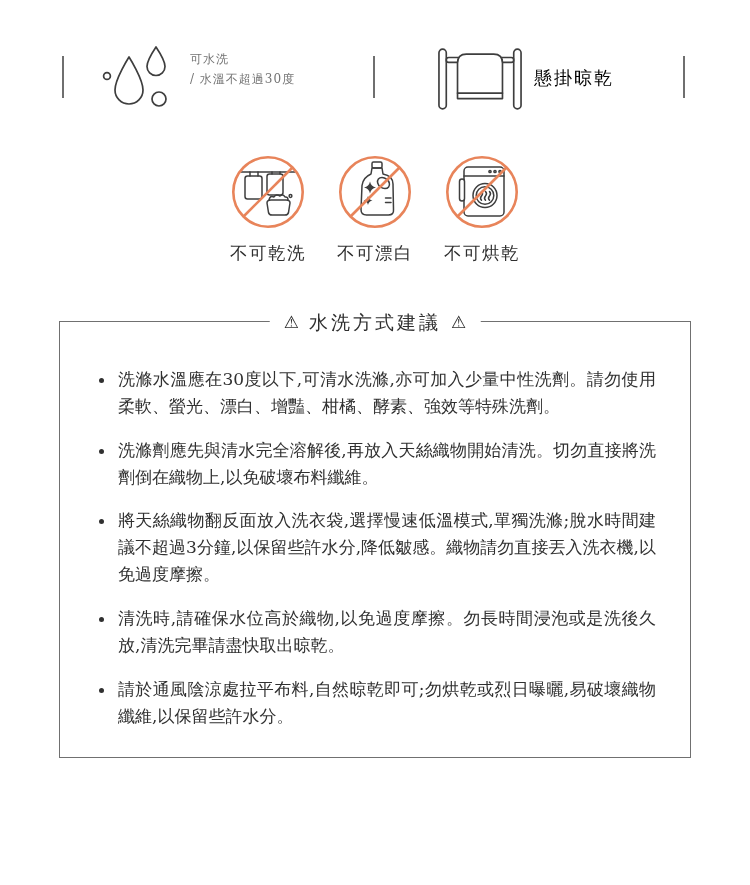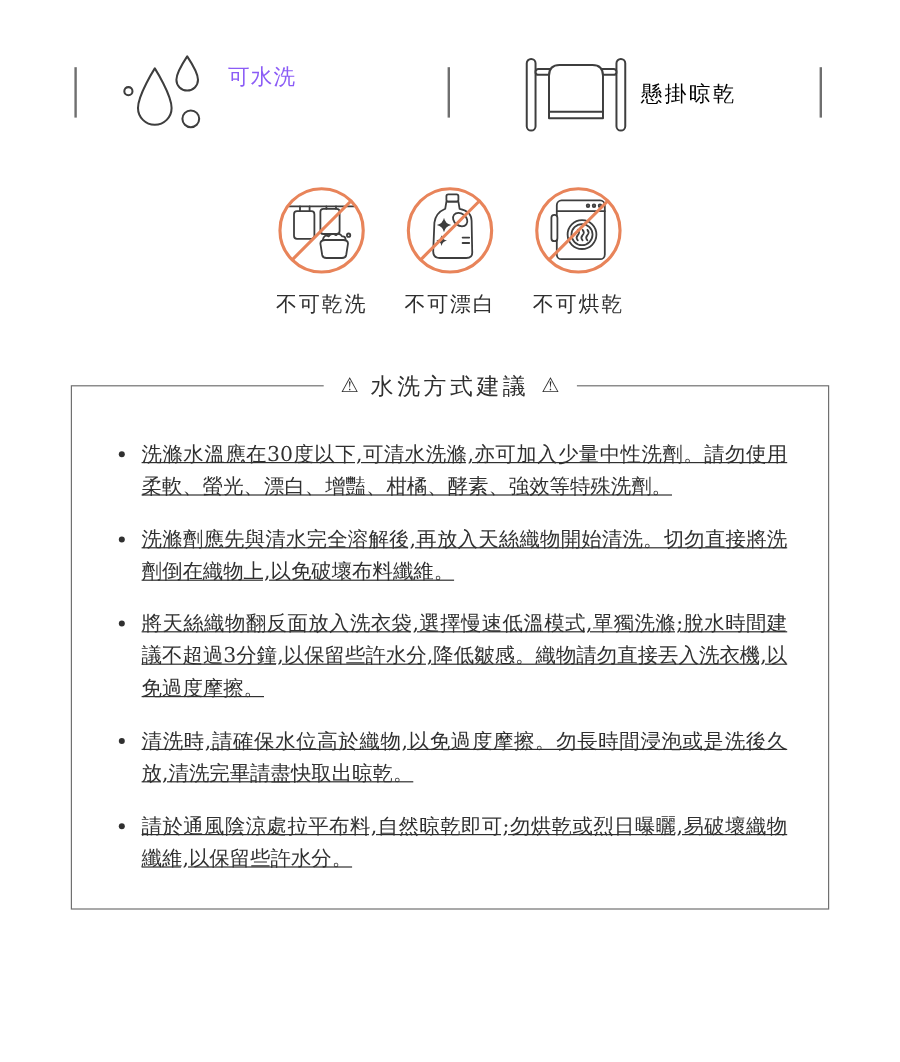--- a/index.html
+++ b/index.html
@@ -38,21 +38,21 @@
     position: absolute;
     width: 2px; height: 42px; top: 22px;
     background: #6f6f6f;
   }
   .vdiv.left { left: 62px; }
   .vdiv.mid { left: 373px; }
   .vdiv.right { left: 683px; }
   .water-icon { position: absolute; left: 100px; top: 10px; }
   .washable-text {
     position: absolute; left: 190px; top: 16px;
-    font-size: 18px; line-height: 1.65; letter-spacing: 1px; color: #8b5cf6;
+    font-size: 12px; line-height: 1.65; letter-spacing: 1px; color: #737373;
   }
   .towel-icon { position: absolute; left: 437px; top: 13px; }
   .hang-label {
     position: absolute; left: 534px; top: 32px;
     font-size: 18px; letter-spacing: 2px; color: #000000;
   }
 
   
   .prohibit-row {
     margin-top: 20px;
@@ -104,21 +104,21 @@
   .warn-glyph { font-size: 17px; letter-spacing: 0; color: #2f2f2f; }
   .advice-list {
     margin: 0;
     padding: 0 0 0 20px;
     list-style: disc outside;
     font-size: 17px;
     line-height: 1.58;
     color: #303030;
     text-align: justify;
   }
-  .advice-list li { margin: 0 0 17px 0; padding-left: 2px; text-decoration: underline; }
+  .advice-list li { margin: 0 0 17px 0; padding-left: 2px; }
   .advice-list li:last-child { margin-bottom: 0; }
 
   svg { display: block; }
 </style>
 </head>
 <body>
 
 <div class="page">
 
 
@@ -130,20 +130,21 @@
     <span class="water-icon">
       <svg width="72" height="66" viewBox="0 0 72 66" fill="none" stroke="#3e3e3e" stroke-width="1.7" stroke-linejoin="round" stroke-linecap="round">
         <circle cx="7" cy="32" r="3.4"></circle>
         <path d="M29 13 C29 13 15 35 15 46 A14 14 0 0 0 43 46 C43 35 29 13 29 13 Z"></path>
         <path d="M56 3 C56 3 47 16.5 47 22.5 A9 9 0 0 0 65 22.5 C65 16.5 56 3 56 3 Z"></path>
         <circle cx="59" cy="55" r="7"></circle>
       </svg>
     </span>
     <div class="washable-text">
       <div>可水洗</div>
+      <div>/ 水溫不超過30度</div>
     </div>
 
     <span class="towel-icon">
       <svg width="86" height="64" viewBox="0 0 88 64" fill="none" stroke="#3e3e3e" stroke-width="1.7" stroke-linejoin="round" stroke-linecap="round">
         <rect x="2" y="1.5" width="7.5" height="61" rx="3.7" fill="#fff"></rect>
         <rect x="78.5" y="1.5" width="7.5" height="61" rx="3.7" fill="#fff"></rect>
         <rect x="9.5" y="10" width="69" height="5" rx="2.5" fill="#fff"></rect>
         <path d="M21 52 L21 15.5 Q21 6.5 30 6.5 L58 6.5 Q67 6.5 67 15.5 L67 52 Z" fill="#fff"></path>
         <path d="M21 46.5 L67 46.5"></path>
       </svg>

